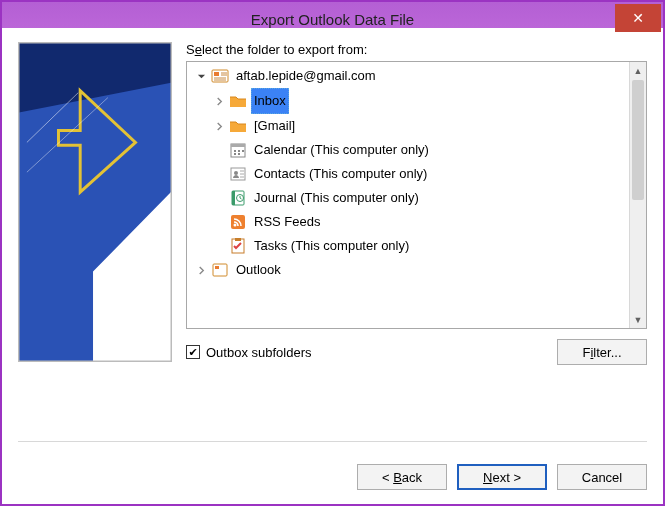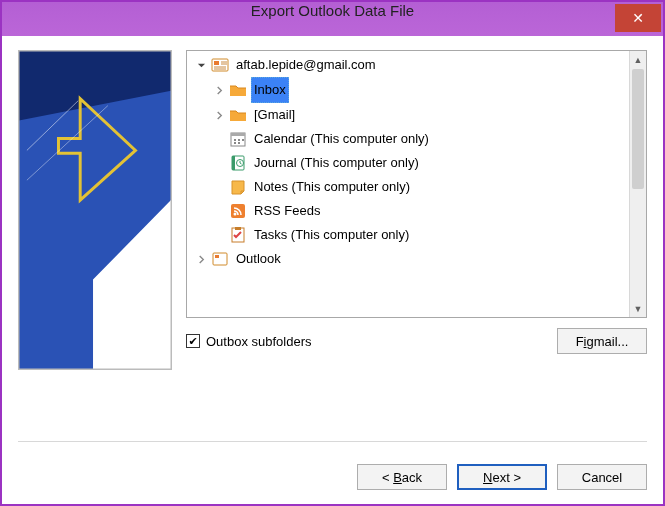--- a/index.html
+++ b/index.html
@@ -14,25 +14,25 @@
   }
   .win {
     width: 665px;
     height: 506px;
     border: 2px solid #9b33c2;
     background: #fff;
     display: flex;
     flex-direction: column;
   }
   .titlebar {
-    height: 34px;
+    height: 26px;
     background: #bb66d8;
     background: linear-gradient(#b45fd4,#bb66d8);
     display: flex;
-    align-items: flex-start;
+    align-items: flex-end;
     position: relative;
     font-size: 15px;
     color: #222;
   }
   .titlebar .title {
     flex:1;
     text-align:center;
   }
   .closebtn {
     width: 46px;
@@ -204,20 +204,23 @@
           <polygon points="0,0 154,0 154,70 0,180" fill="#11296e"></polygon>
           <polygon points="0,70 154,40 154,150 75,230 75,320 0,320" fill="#2a52b5"></polygon>
           <polygon points="62,150 62,103 40,103 40,88 62,88 62,48 118,100 62,150" fill="none" stroke="#e3c235" stroke-width="3"></polygon>
           <line x1="8" y1="100" x2="60" y2="50" stroke="#ffffff" stroke-width="1" opacity="0.5"></line>
           <line x1="8" y1="130" x2="90" y2="55" stroke="#ffffff" stroke-width="1" opacity="0.4"></line>
           <rect x="0" y="0" width="154" height="320" fill="none" stroke="#bbb"></rect>
         </svg>
       </div>
 
       <div class="rightcol">
+        <div class="prompt">
+          <span>S</span><span class="ul">e</span><span>lect the folder to export from:</span>
+        </div>
 
         <div class="treebox">
           <div class="treescroll">
             <div class="tree">
               <ul>
                 <li class="haschildren">
                   <span class="expander">
                     <svg viewBox="0 0 10 10">
                         <path d="M1 3 L5 7 L9 3" fill="#444"></path>
                       </svg>
@@ -267,37 +270,39 @@
                             <rect x="2" y="3" width="14" height="3" fill="#aaa"></rect>
                             <path d="M5 9h2v2H5zM9 9h2v2H9zM13 9h2v2h-2zM5 12h2v2H5zM9 12h2v2H9z" fill="#888"></path>
                           </svg>
                       </span>
                       <span class="tlabel">Calendar (This computer only)</span>
                     </li>
                     <li>
                       <span class="spacer13"></span>
                       <span class="ticon">
                         <svg viewBox="0 0 18 18">
+                            <rect x="2" y="3" width="14" height="12" fill="#fff" stroke="#999"></rect>
+                            <circle cx="7" cy="8" r="2" fill="#888"></circle>
+                            <path d="M4 13c0-2 2-3 3-3s3 1 3 3" fill="#888"></path>
+                            <path d="M11 6h4M11 9h4M11 12h4" stroke="#aaa"></path>
+                          </svg>
+                      </span>
+                      <span class="tlabel">Contacts (This computer only)</span>
+                    </li>
+                    <li>
+                      <span class="spacer13"></span>
+                      <span class="ticon">
+                        <svg viewBox="0 0 18 18">
                             <rect x="3" y="2" width="12" height="14" rx="1" fill="#fff" stroke="#3a9b6a"></rect>
                             <rect x="3" y="2" width="3" height="14" fill="#3a9b6a"></rect>
                             <circle cx="11" cy="9" r="3.5" fill="none" stroke="#3a9b6a"></circle>
                             <path d="M11 7v2l1.5 1" stroke="#3a9b6a" fill="none"></path>
                           </svg>
                       </span>
                       <span class="tlabel">Journal (This computer only)</span>
-                    </li>
-                    <li>
-                      <span class="spacer13"></span>
-                      <span class="ticon">
-                        <svg viewBox="0 0 18 18">
-                            <path d="M3 3h12v10l-3 3H3z" fill="#f7b84a" stroke="#d8922a"></path>
-                            <path d="M12 16v-3h3" fill="none" stroke="#d8922a"></path>
-                          </svg>
-                      </span>
-                      <span class="tlabel">Notes (This computer only)</span>
                     </li>
                     <li>
                       <span class="spacer13"></span>
                       <span class="ticon">
                         <svg viewBox="0 0 18 18">
                             <rect x="2" y="2" width="14" height="14" rx="2" fill="#ee802f"></rect>
                             <circle cx="6" cy="12" r="1.5" fill="#fff"></circle>
                             <path d="M5 6a7 7 0 0 1 7 7M5 9a4 4 0 0 1 4 4" fill="none" stroke="#fff" stroke-width="1.6"></path>
                           </svg>
                       </span>
@@ -341,21 +346,21 @@
         </div>
 
         <div class="belowtree">
           <label class="chk">
             <span class="chkbox">✔</span>
             <span><span>Outbox subfolders</span></span>
           </label>
           <button class="btn">
             <span>F</span>
               <span style="text-decoration:underline">i</span>
-              <span>gmail...</span>
+              <span>lter...</span>
           </button>
         </div>
       </div>
     </div>
 
     <hr class="hr">
   </div>
 
   <div class="footer">
     <button class="btn">

